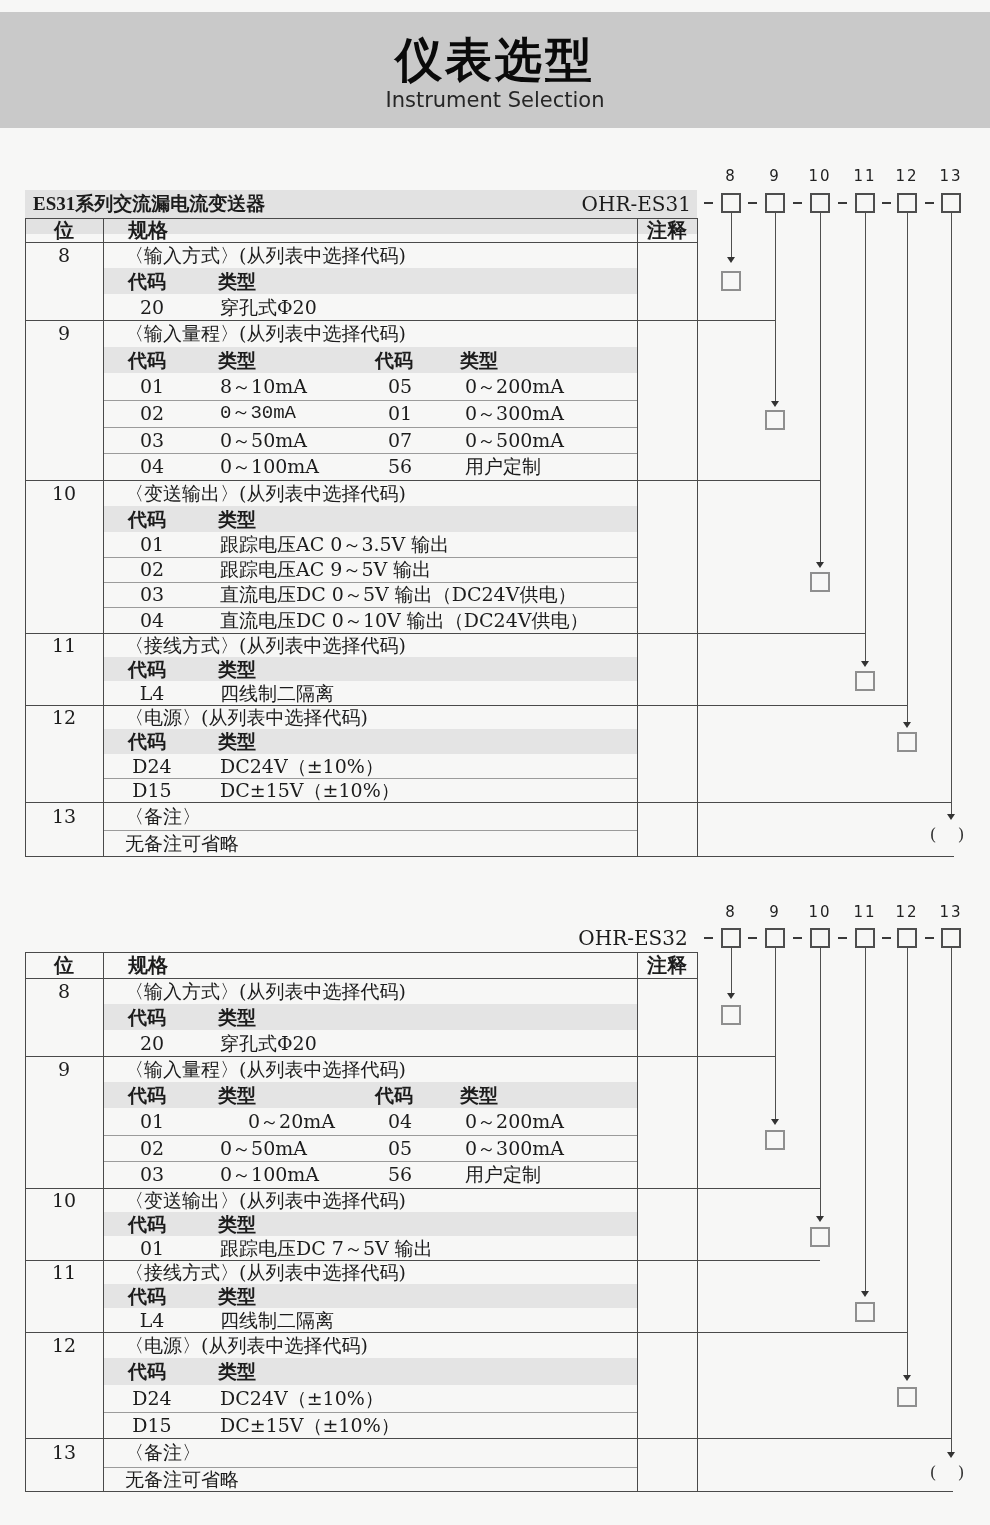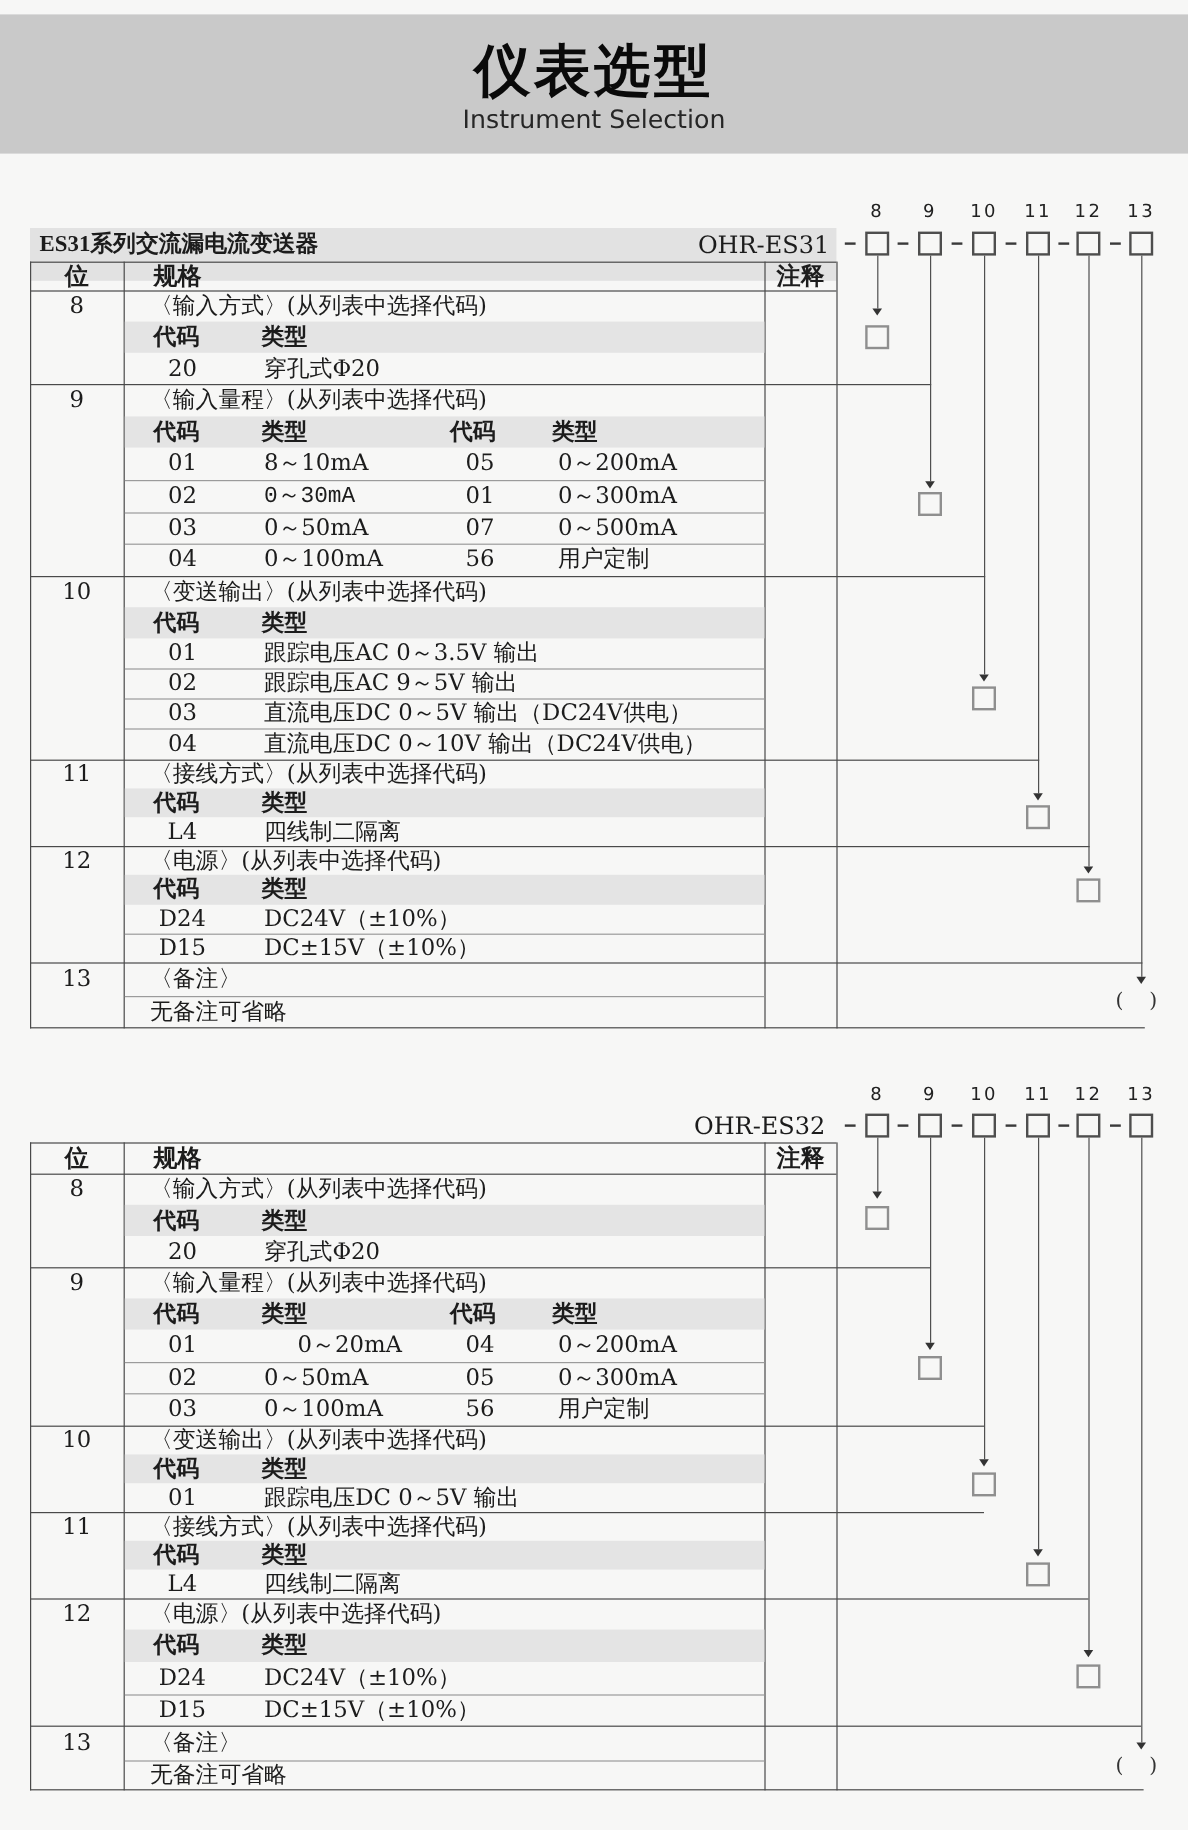--- a/index.html
+++ b/index.html
@@ -222,21 +222,21 @@
   <div class="t" style="left:220px;top:1161px;height:27px;line-height:27px;">0～100mA</div>
   <div class="t ctr" style="left:378px;top:1161px;width:44px;height:27px;line-height:27px;">56</div>
   <div class="t" style="left:465px;top:1161px;height:27px;line-height:27px;">用户定制</div>
 
   <div class="t ctr" style="left:25px;top:1188px;width:78px;height:24px;line-height:24px;">10</div>
   <div class="t" style="left:125px;top:1188px;height:24px;line-height:24px;">〈变送输出〉(从列表中选择代码)</div>
   <div class="strip" style="left:104px;top:1212px;width:533px;height:24px;"></div>
   <div class="t b" style="left:128px;top:1212px;height:24px;line-height:24px;">代码</div>
   <div class="t b" style="left:218px;top:1212px;height:24px;line-height:24px;">类型</div>
   <div class="t ctr" style="left:130px;top:1236px;width:44px;height:24px;line-height:24px;">01</div>
-  <div class="t" style="left:220px;top:1236px;height:24px;line-height:24px;">跟踪电压DC 0～5V 输出</div>
+  <div class="t" style="left:220px;top:1236px;height:24px;line-height:24px;">跟踪电压DC 7～5V 输出</div>
 
   <div class="t ctr" style="left:25px;top:1260px;width:78px;height:24px;line-height:24px;">11</div>
   <div class="t" style="left:125px;top:1260px;height:24px;line-height:24px;">〈接线方式〉(从列表中选择代码)</div>
   <div class="strip" style="left:104px;top:1284px;width:533px;height:24px;"></div>
   <div class="t b" style="left:128px;top:1284px;height:24px;line-height:24px;">代码</div>
   <div class="t b" style="left:218px;top:1284px;height:24px;line-height:24px;">类型</div>
   <div class="t ctr" style="left:130px;top:1308px;width:44px;height:24px;line-height:24px;">L4</div>
   <div class="t" style="left:220px;top:1308px;height:24px;line-height:24px;">四线制二隔离</div>
 
   <div class="t ctr" style="left:25px;top:1332px;width:78px;height:26px;line-height:26px;">12</div>

